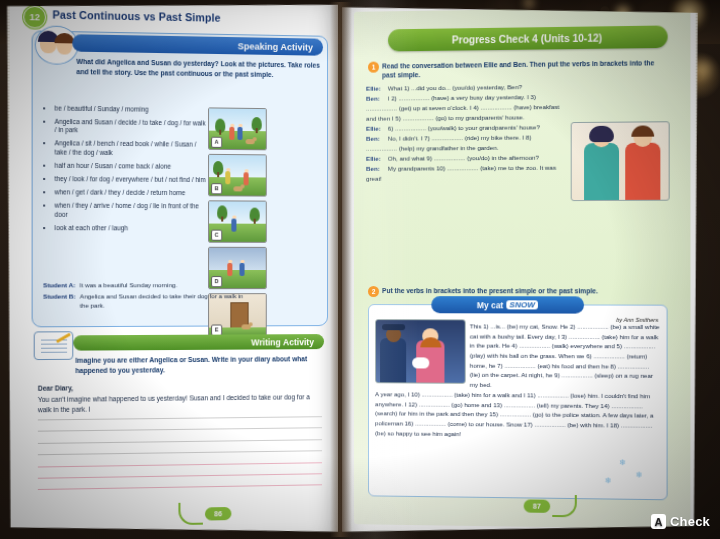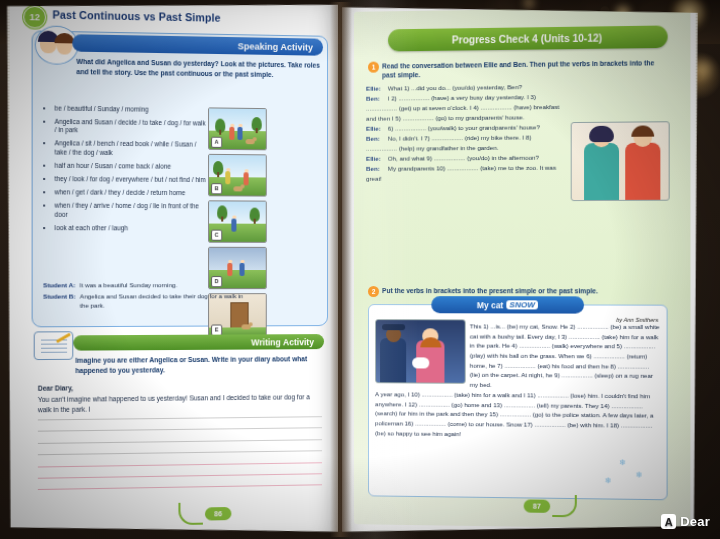--- a/index.html
+++ b/index.html
@@ -452,15 +452,15 @@
     </div>
 
     <div class="spine"></div>
   </div>
 
   <div class="glare"></div>
   <div class="vignette"></div>
 
   <div class="wm">
     <span class="mark">A</span>
-    <span>Dear</span>
+    <span>Check</span>
   </div>
 </div>
 
 </body></html>

